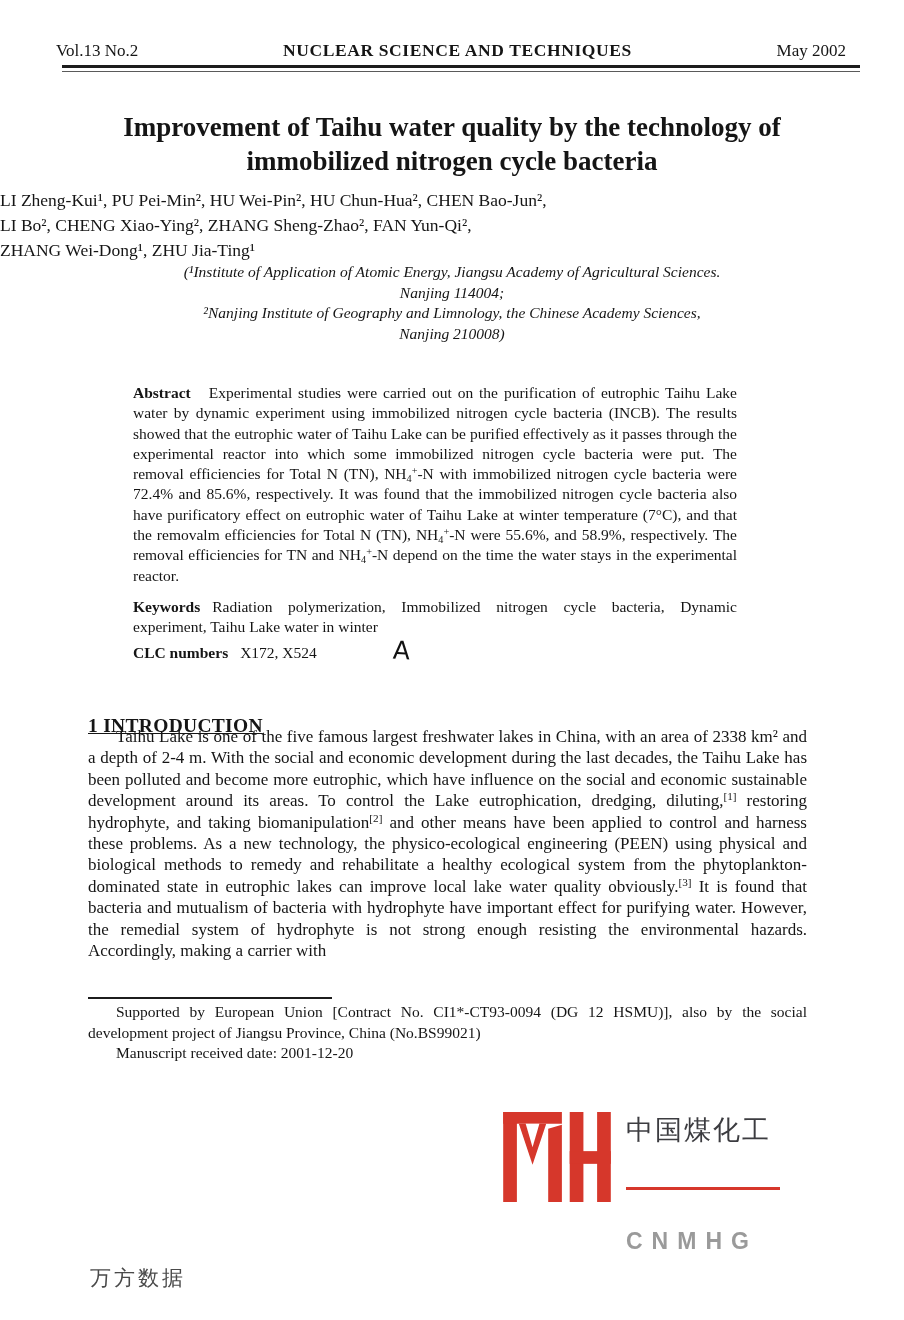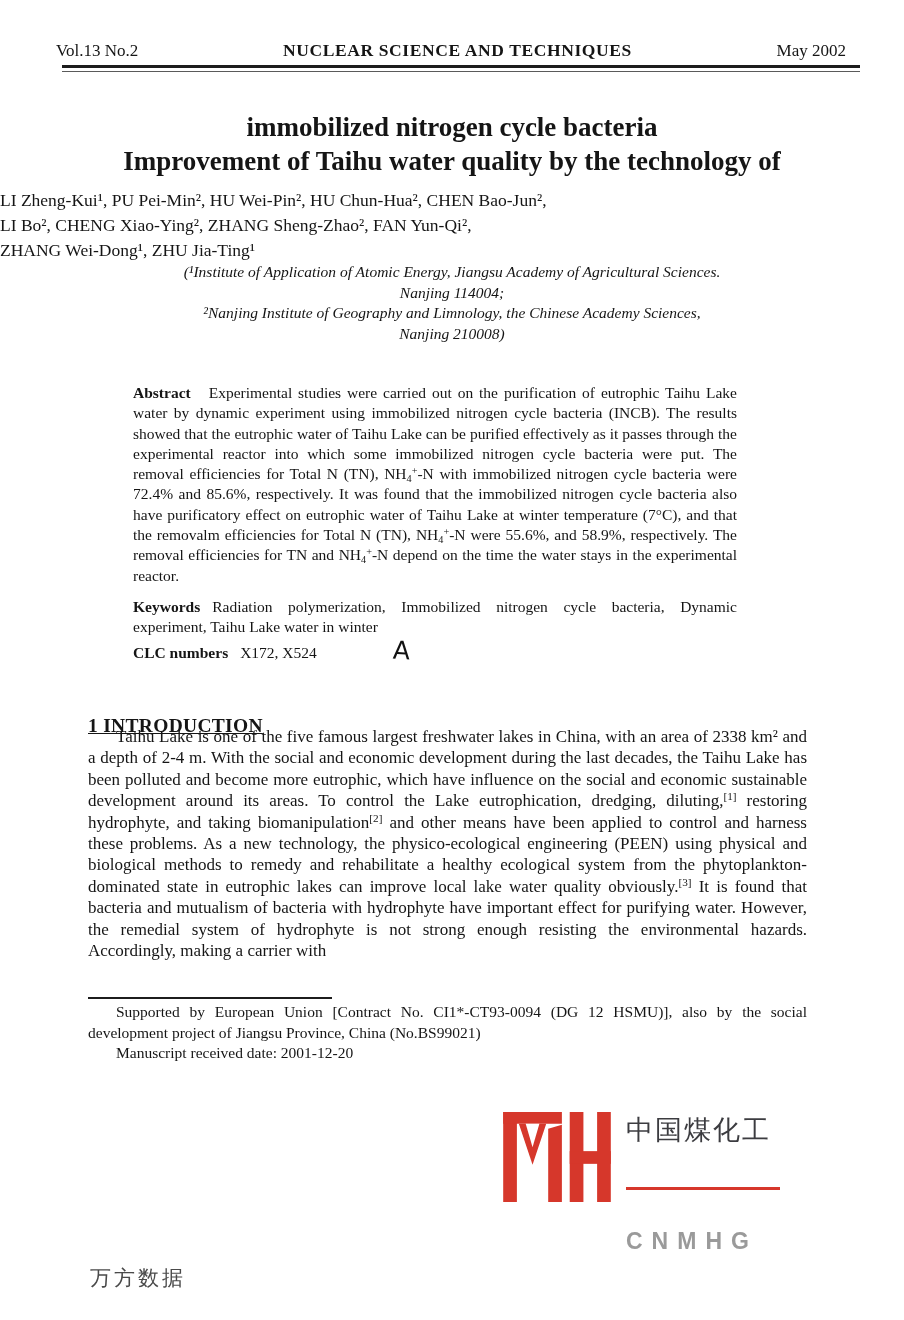--- a/index.html
+++ b/index.html
@@ -94,22 +94,22 @@
 
   <div class="header">
     <span>Vol.13 No.2</span>
     <span class="jname">NUCLEAR SCIENCE AND TECHNIQUES</span>
     <span>May 2002</span>
   </div>
   <div class="rule-thick"></div>
   <div class="rule-thin"></div>
 
   <h1 class="title">
+    <div>Improvement of Taihu water quality by the technology of</div>
     <div>immobilized nitrogen cycle bacteria</div>
-    <div>Improvement of Taihu water quality by the technology of</div>
   </h1>
 
   <div class="authors">
     <div>LI Zheng-Kui¹, PU Pei-Min², HU Wei-Pin², HU Chun-Hua², CHEN Bao-Jun²,</div>
     <div>LI Bo², CHENG Xiao-Ying², ZHANG Sheng-Zhao², FAN Yun-Qi²,</div>
     <div>ZHANG Wei-Dong¹, ZHU Jia-Ting¹</div>
   </div>
 
   <div class="affils">
     <div>(¹Institute of Application of Atomic Energy, Jiangsu Academy of Agricultural Sciences.</div>

